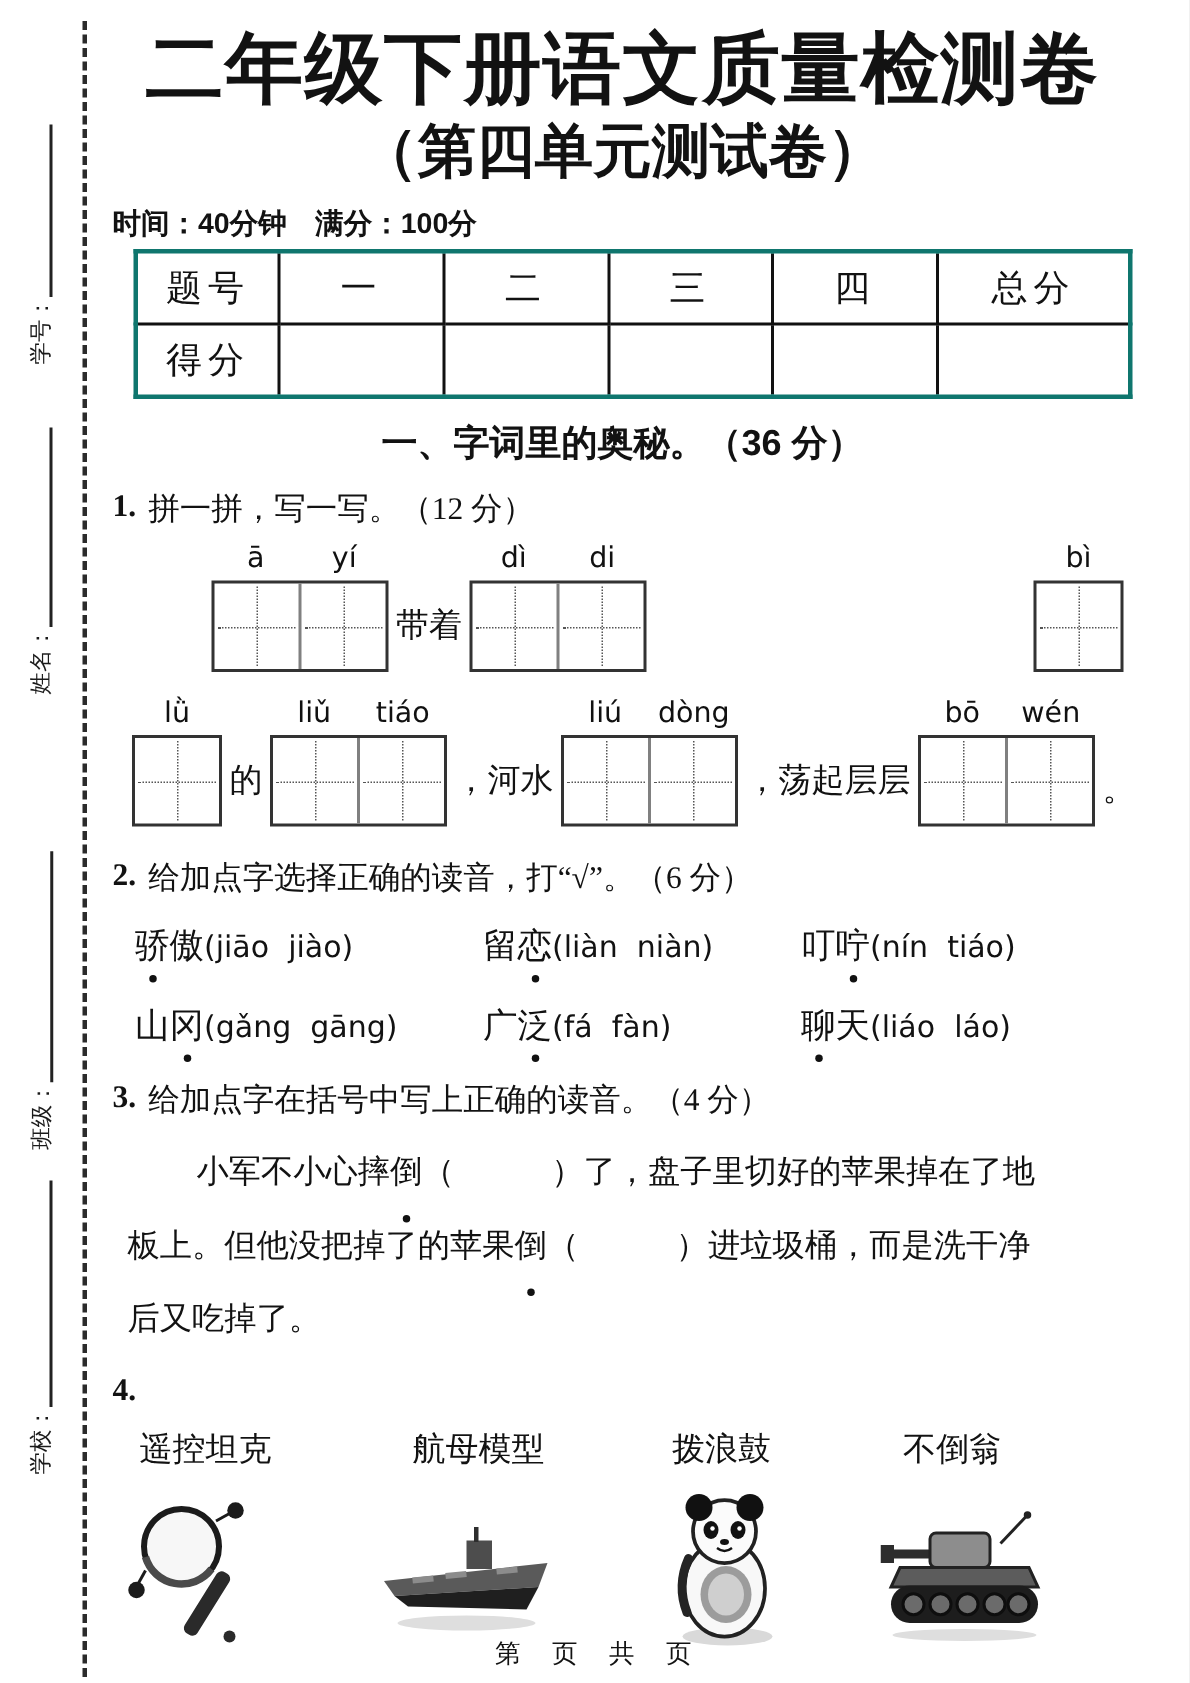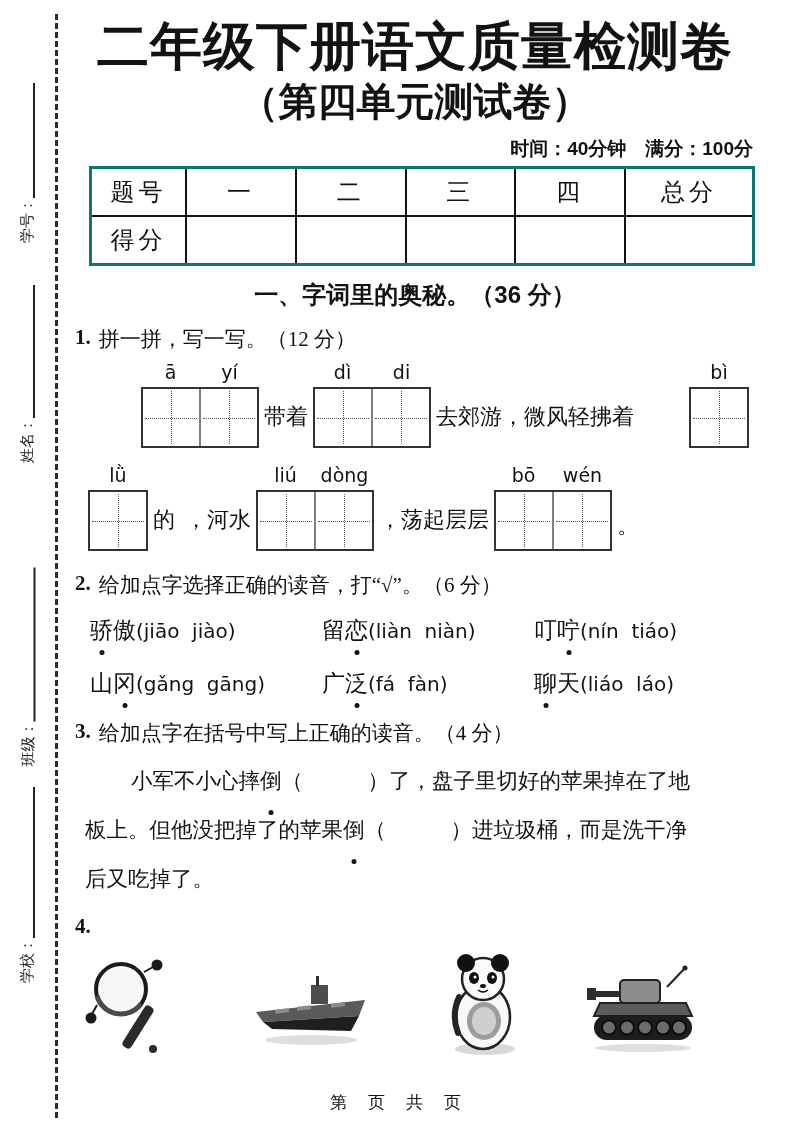--- a/index.html
+++ b/index.html
@@ -26,21 +26,21 @@
     margin-top:18px; text-align:center;
     font-family:"Liberation Sans", sans-serif; font-weight:900;
     font-size:52px; letter-spacing:1px; line-height:1.1;
   }
   .exam-subtitle {
     margin-top:6px; text-align:center;
     font-family:"Liberation Sans", sans-serif; font-weight:800;
     font-size:39px; line-height:1.1;
   }
   .exam-meta {
-    margin-top:12px; text-align:right; padding-right:2px;
+    margin-top:12px; padding-right:2px;
     font-family:"Liberation Sans", sans-serif; font-weight:bold; font-size:19px;
   }
   
   table.score-table { border-collapse:collapse; margin:4px 0 0 14px; table-layout:fixed; }
   table.score-table td {
     border:2.5px solid #111; height:46px; text-align:center; vertical-align:middle;
     font-size:24px; letter-spacing:4px; padding:0;
   }
   table.score-table { border:3px solid #0f766e; }
   
@@ -184,41 +184,50 @@
       <div class="box-group">
         <div class="py-labels">
             <span>dì</span>
             <span>di</span>
           </div>
         <div class="tzg">
             <div class="tzg-cell"></div>
             <div class="tzg-cell"></div>
           </div>
       </div>
-      <div class="row-text">去郊游，微风轻拂着</div>
       <div class="box-group push-right">
         <div class="py-labels">
             <span>bì</span>
           </div>
         <div class="tzg">
             <div class="tzg-cell"></div>
           </div>
       </div>
     </div>
 
     <div class="pinyin-row row-b">
       <div class="box-group">
         <div class="py-labels">
             <span>lǜ</span>
           </div>
         <div class="tzg">
             <div class="tzg-cell"></div>
           </div>
       </div>
       <div class="row-text">的</div>
+      <div class="box-group">
+        <div class="py-labels">
+            <span>liǔ</span>
+            <span>tiáo</span>
+          </div>
+        <div class="tzg">
+            <div class="tzg-cell"></div>
+            <div class="tzg-cell"></div>
+          </div>
+      </div>
       <div class="row-text">，河水</div>
       <div class="box-group">
         <div class="py-labels">
             <span>liú</span>
             <span>dòng</span>
           </div>
         <div class="tzg">
             <div class="tzg-cell"></div>
             <div class="tzg-cell"></div>
           </div>
@@ -286,20 +295,26 @@
     <div class="q3-para">
       <div class="q3-line indent"><span>小军不小心摔</span><span class="hz dotted">倒</span><span>（　　　）了，盘子里切好的苹果掉在了地</span></div>
       <div class="q3-line"><span>板上。但他没把掉了的苹果</span><span class="hz dotted">倒</span><span>（　　　）进垃圾桶，而是洗干净</span></div>
       <div class="q3-line"><span>后又吃掉了。</span></div>
     </div>
 
     <div class="q-heading" style="margin-top:10px;">
       <span class="q-num">4.</span>
     </div>
 
+    <div class="toy-names">
+      <span class="toy-name tn1">遥控坦克</span>
+      <span class="toy-name tn2">航母模型</span>
+      <span class="toy-name tn3">拨浪鼓</span>
+      <span class="toy-name">不倒翁</span>
+    </div>
 
     <div class="toy-images">
 
       <svg style="left:8px; top:6px;" width="92" height="96" viewBox="0 0 92 96">
         <rect x="50" y="44" width="10" height="48" rx="4" transform="rotate(32 55 68)" fill="#2a2a2a"></rect>
         <circle cx="38" cy="30" r="25" fill="#f7f7f7" stroke="#1b1b1b" stroke-width="4"></circle>
         <path d="M14 37 A25 25 0 0 0 58 45" fill="none" stroke="#4a4a4a" stroke-width="5"></path>
         <line x1="14" y1="46" x2="9" y2="55" stroke="#1b1b1b" stroke-width="2"></line>
         <circle cx="8" cy="59" r="5.5" fill="#1b1b1b"></circle>
         <line x1="61" y1="13" x2="70" y2="8" stroke="#1b1b1b" stroke-width="2"></line>

